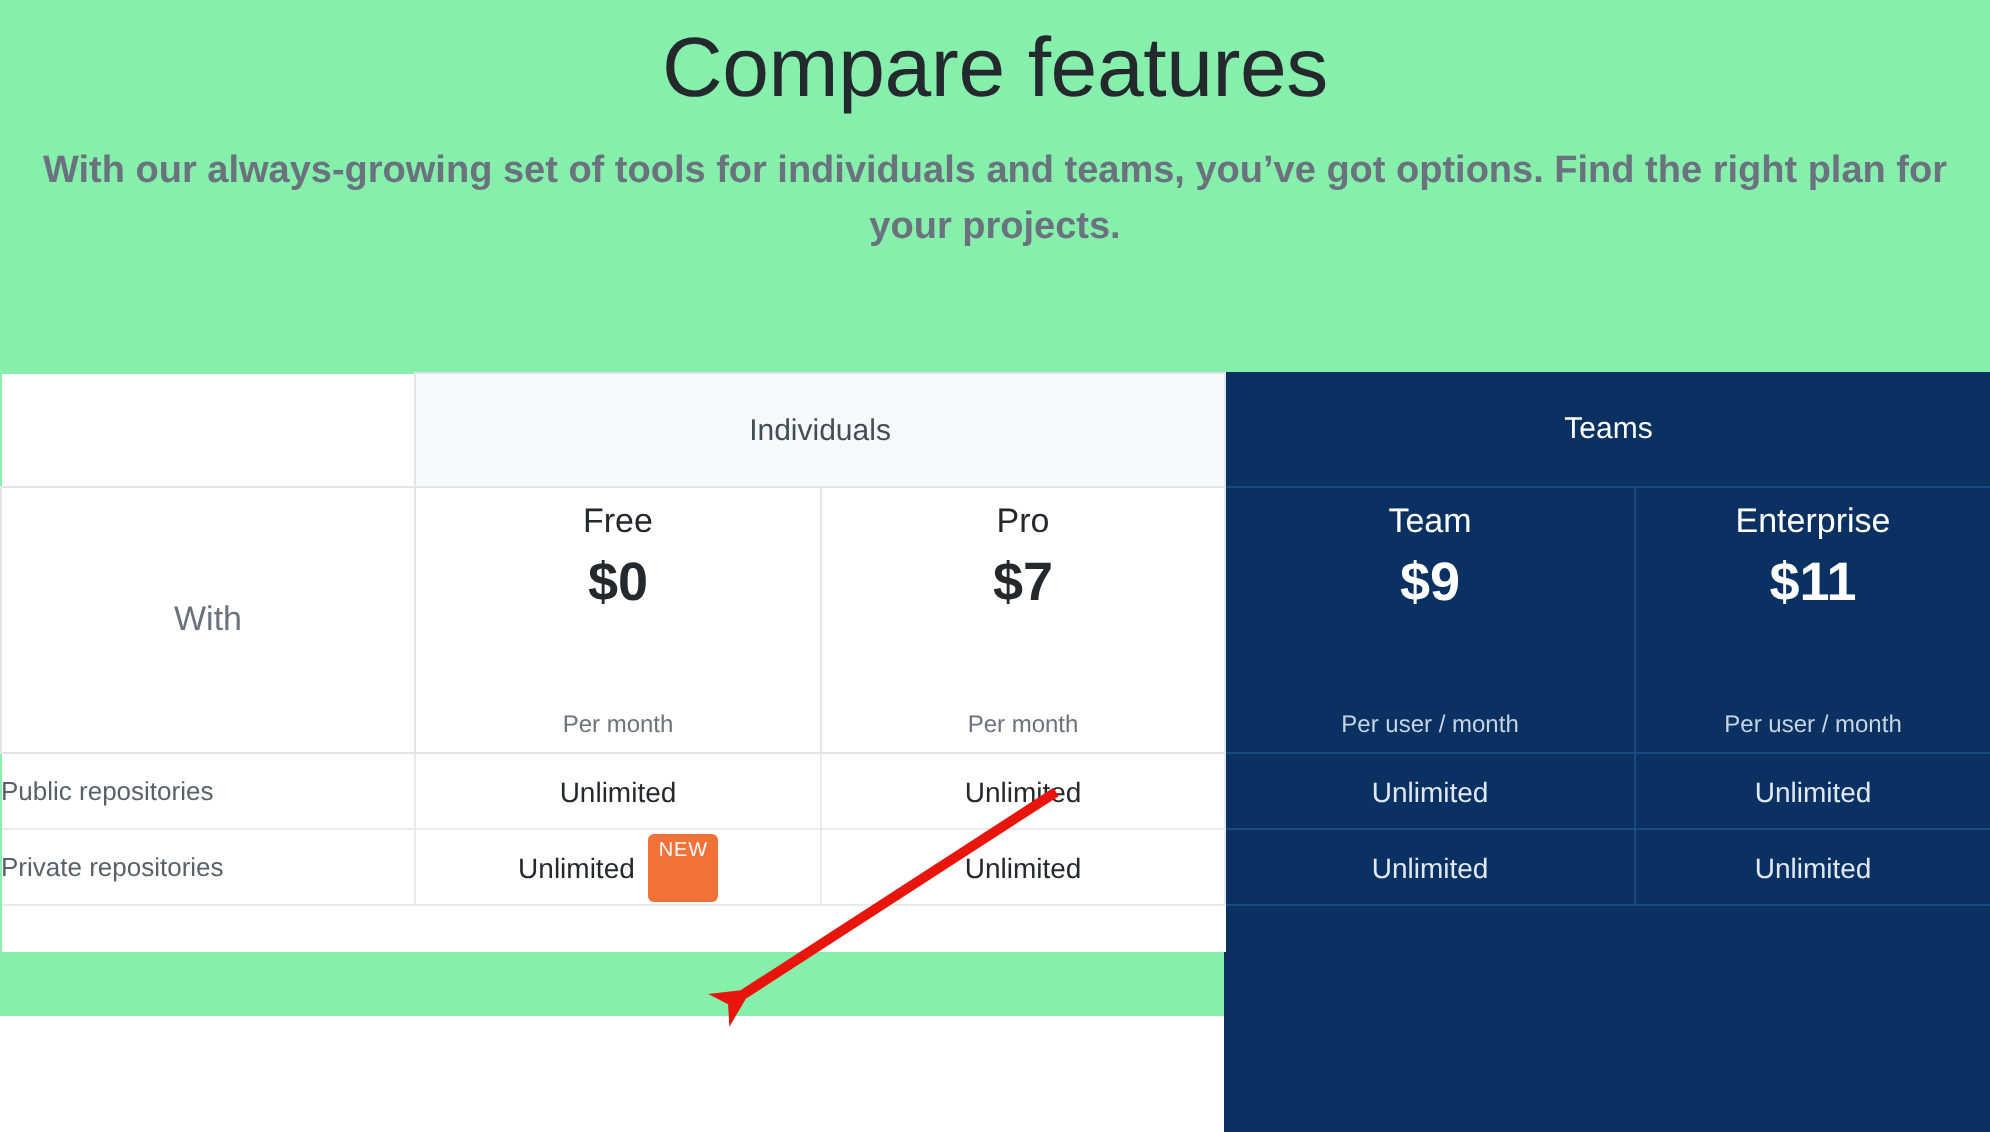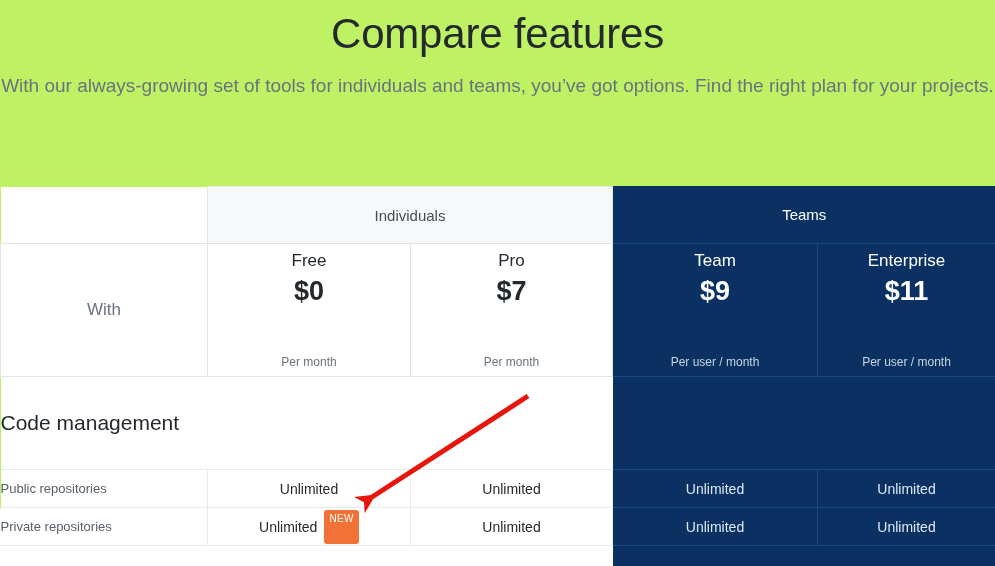--- a/index.html
+++ b/index.html
@@ -9,39 +9,39 @@
     height: 566px;
     overflow: hidden;
     background: #ffffff;
     font-family: "Liberation Sans", sans-serif;
   }
 
   .page {
     position: relative;
     width: 995px;
     height: 508px;
-    background: #bef264;
+    background: #86efac;
   }
 
   
   .header {
     text-align: center;
     padding-top: 6px;
   }
   .page-title {
     font-size: 42px;
     font-weight: 400;
     color: #24292e;
     letter-spacing: -0.2px;
     line-height: 56px;
   }
   .page-subtitle {
     margin-top: 10px;
     font-size: 19px;
-    font-weight: 400;
+    font-weight: 700;
     color: #6a737d;
     line-height: 28px;
   }
 
   
   .table-wrap {
     position: absolute;
     top: 186px;
     left: 0;
     width: 995px;
@@ -253,25 +253,20 @@
           <div class="plan-period">Per user / month</div>
         </td>
 
         <td class="plan-cell-dark" style="background-color: rgb(10, 49, 97);">
           <div class="plan-name">Enterprise</div>
           <div class="plan-price">$11</div>
           <div class="plan-period">Per user / month</div>
         </td>
       </tr>
 
-      <tr class="section-row">
-        <td colspan="3" class="section-title">Code management</td>
-        <td class="dark" style="background-color: rgb(10, 49, 97);"></td>
-        <td class="dark" style="background-color: rgb(10, 49, 97);"></td>
-      </tr>
 
       <tr class="feat-row">
         <td class="feat-name">Public repositories</td>
         <td class="feat-val">
           <span class="cellinner">
                 <span>Unlimited</span>
               </span>
         </td>
         <td class="feat-val">
           <span class="cellinner">

